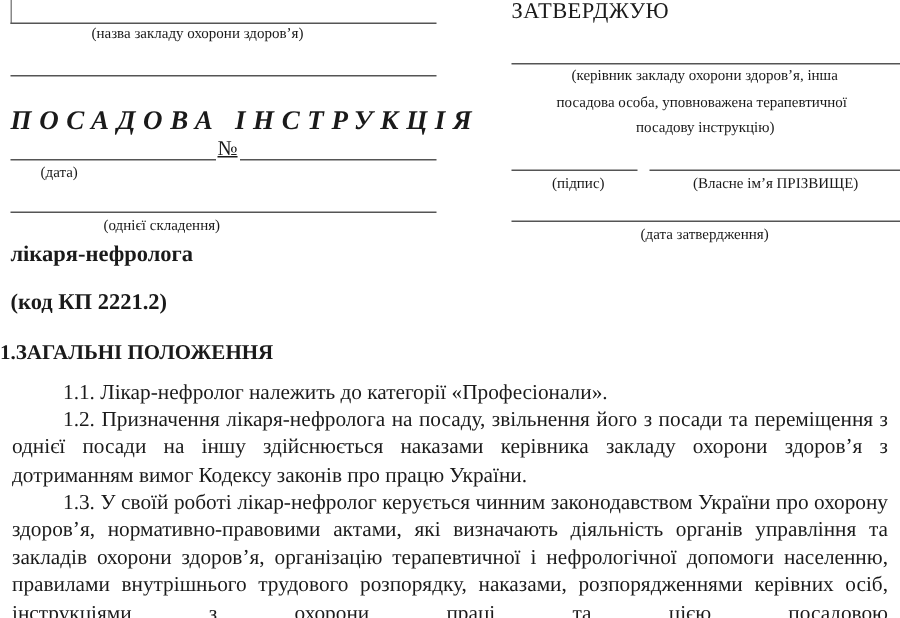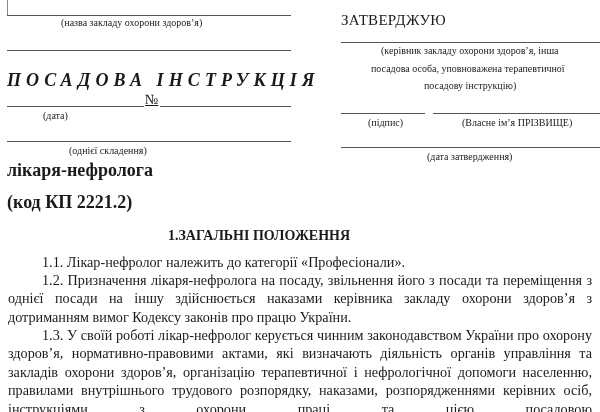--- a/index.html
+++ b/index.html
@@ -9,22 +9,22 @@
     position: relative;
   }
   .abs { position: absolute; }
   .line { position: absolute; height: 0; border-top: 1px solid #555; }
   .vline { position: absolute; width: 0; border-left: 1px solid #888; }
   .small { font-size: 10px; white-space: nowrap; text-align: center; }
   .title-spaced {
     font-weight: bold; font-size: 18px; letter-spacing: 5.1px; white-space: nowrap;
   }
   .approve { font-size: 15px; letter-spacing: 0.3px; }
-  .bold-doc { font-weight: bold; font-size: 18px; line-height: 17px; }
-  .section-h { font-weight: bold; font-size: 14px; text-align: center; width: 518px; left: 0; }
+  .bold-doc { font-weight: bold; font-size: 15px; line-height: 17px; }
+  .section-h { font-weight: bold; font-size: 14px; text-align: left; width: 518px; left: 0; }
   .para {
     position: absolute; left: 8px; width: 584px;
     font-size: 14.2px; line-height: 18.4px; text-align: justify; text-indent: 34px;
     margin: 0;
   }
   .para.last-just { text-align-last: justify; }
 </style>
 </head>
 <body>
 
@@ -32,29 +32,29 @@
 <div class="line" style="left:7px; top:15px; width:284px;"></div>
 <div class="abs small" style="left:61px; top:17px;">(назва закладу охорони здоров’я)</div>
 
 <div class="line" style="left:7px; top:50px; width:284px;"></div>
 
 <div class="abs title-spaced" style="left:7px; top:70px;font-style:italic;">ПОСАДОВА ІНСТРУКЦІЯ</div>
 
 <div class="line" style="left:7px; top:106px; width:137px;"></div>
 <div class="abs" style="left:145px; top:92px; font-size:14px; text-decoration:underline;">№</div>
 <div class="line" style="left:160px; top:106px; width:131px;"></div>
-<div class="abs small" style="left:27px; top:110px;margin-left:16px;">(дата)</div>
+<div class="abs small" style="left:27px; top:110px;">(дата)</div>
 
 <div class="line" style="left:7px; top:141px; width:284px;"></div>
 <div class="abs small" style="left:69px; top:145px;">(однієї складення)</div>
 
 <div class="abs bold-doc" style="left:7px; top:162px;">лікаря-нефролога</div>
 <div class="abs bold-doc" style="left:7px; top:194px;">(код КП 2221.2)</div>
 
-<div class="abs approve" style="left:341px; top:12px;">ЗАТВЕРДЖУЮ</div>
+<div class="abs approve" style="left:341px; top:0px;">ЗАТВЕРДЖУЮ</div>
 
 <div class="line" style="left:341px; top:42px; width:259px;"></div>
 <div class="abs small" style="left:381px; top:45px;">(керівник закладу охорони здоров’я, інша</div>
 <div class="abs small" style="left:371px; top:63px;">посадова особа, уповноважена терапевтичної</div>
 <div class="abs small" style="left:424px; top:80px;">посадову інструкцію)</div>
 
 <div class="line" style="left:341px; top:113px; width:84px;"></div>
 <div class="line" style="left:433px; top:113px; width:167px;"></div>
 <div class="abs small" style="left:368px; top:117px;">(підпис)</div>
 <div class="abs small" style="left:462px; top:117px;">(Власне ім’я ПРІЗВИЩЕ)</div>

